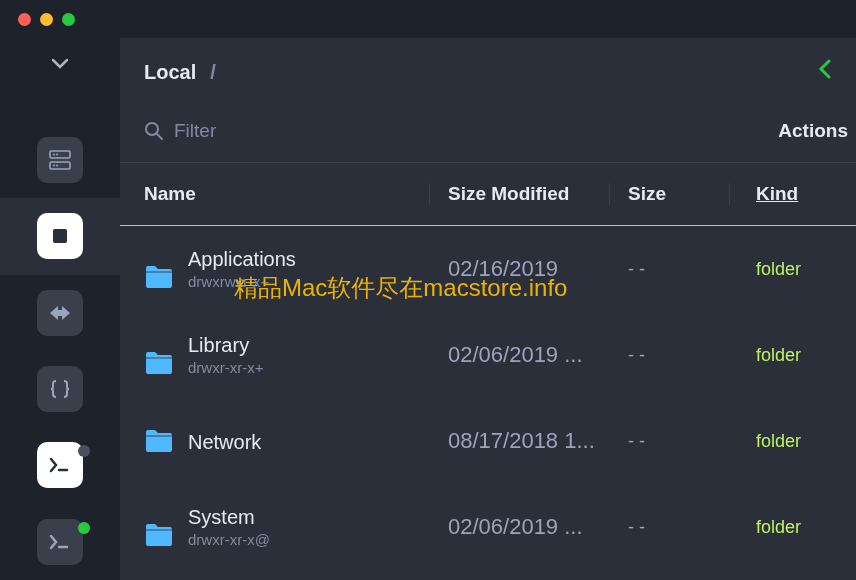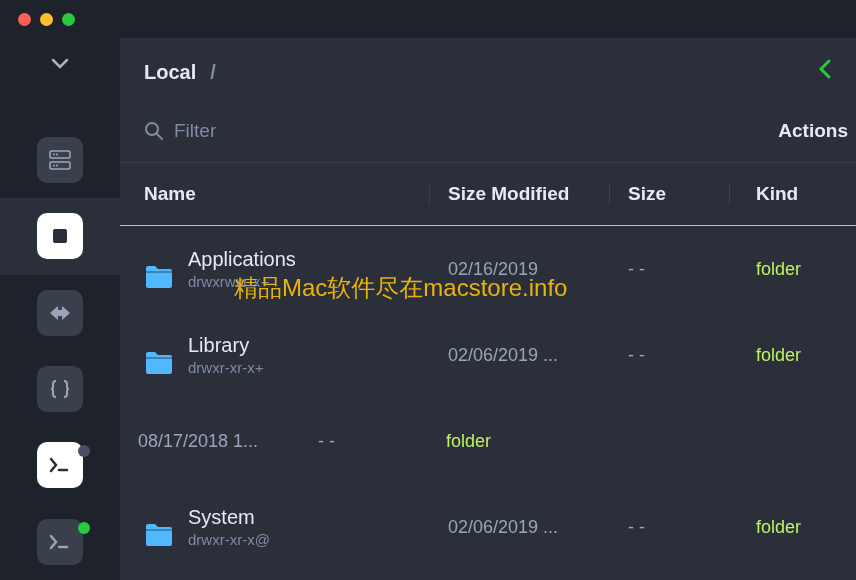--- a/index.html
+++ b/index.html
@@ -61,33 +61,33 @@
     .filter-input::placeholder { color: #7f8aa3; }
 
     .table-header {
       display: flex; border-top: 1px solid #3a3f4c; border-bottom: 1px solid #5eead4;
       padding: 20px 0;
     }
     .col { color: #e6eaf2; font-size: 19px; font-weight: 600; }
     .col-name { flex: 0 0 310px; padding-left: 24px; border-right: 1px solid #3a3f4c; }
     .col-date { flex: 0 0 180px; padding-left: 18px; border-right: 1px solid #3a3f4c; }
     .col-size { flex: 0 0 120px; padding-left: 18px; border-right: 1px solid #3a3f4c; }
-    .col-kind { flex: 1; padding-left: 26px; }
+    .col-kind { flex: 1; padding-left: 26px; text-decoration: underline; }
 
     .rows { flex: 1; overflow: hidden; }
     .row {
       display: flex; align-items: center; height: 86px;
     }
     .cell-name {
       flex: 0 0 310px; padding-left: 24px; display: flex; align-items: flex-end; gap: 14px;
     }
     .folder-icon { flex-shrink: 0; }
     .name-text .primary { color: #e6eaf2; font-size: 20px; }
     .name-text .secondary { color: #7f8aa3; font-size: 15px; margin-top: 2px; }
-    .cell-date { flex: 0 0 180px; padding-left: 18px; color: #9aa5bc; font-size: 18px; white-space: nowrap; overflow: hidden; }
+    .cell-date { flex: 0 0 180px; padding-left: 18px; color: #9aa5bc; font-size: 22px; white-space: nowrap; overflow: hidden; }
     .cell-size { flex: 0 0 120px; padding-left: 18px; color: #9aa5bc; font-size: 18px; }
     .cell-kind { flex: 1; padding-left: 26px; color: #bef264; font-size: 18px; }
 
     .watermark {
       position: absolute; top: 272px; left: 234px; color: #eab308; font-size: 24px;
       pointer-events: none; z-index: 100;
     }
   </style>
 </head>
 <body>
@@ -223,20 +223,30 @@
       <div class="name-text">
         <div class="primary">Library</div>
         <div class="secondary">drwxr-xr-x+</div>
       </div>
     </div>
     <div class="cell-date">02/06/2019 ...</div>
     <div class="cell-size">- -</div>
     <div class="cell-kind">folder</div>
   </div>
         <div class="row">
+    <div class="cell-name">
+      <svg class="folder-icon" width="30" height="26" viewBox="0 0 30 26">
+  <path d="M2 4 Q2 2 4 2 L11 2 L14 5 L26 5 Q28 5 28 7 L28 22 Q28 24 26 24 L4 24 Q2 24 2 22 Z" fill="#4fb8ff"></path>
+  <path d="M2 8 L28 8" stroke="#2b2f3a" stroke-width="0.8"></path>
+</svg>
+      <div class="name-text">
+        <div class="primary">Network</div>
+
+      </div>
+    </div>
     <div class="cell-date">08/17/2018 1...</div>
     <div class="cell-size">- -</div>
     <div class="cell-kind">folder</div>
   </div>
         <div class="row">
     <div class="cell-name">
       <svg class="folder-icon" width="30" height="26" viewBox="0 0 30 26">
   <path d="M2 4 Q2 2 4 2 L11 2 L14 5 L26 5 Q28 5 28 7 L28 22 Q28 24 26 24 L4 24 Q2 24 2 22 Z" fill="#4fb8ff"></path>
   <path d="M2 8 L28 8" stroke="#2b2f3a" stroke-width="0.8"></path>
 </svg>

